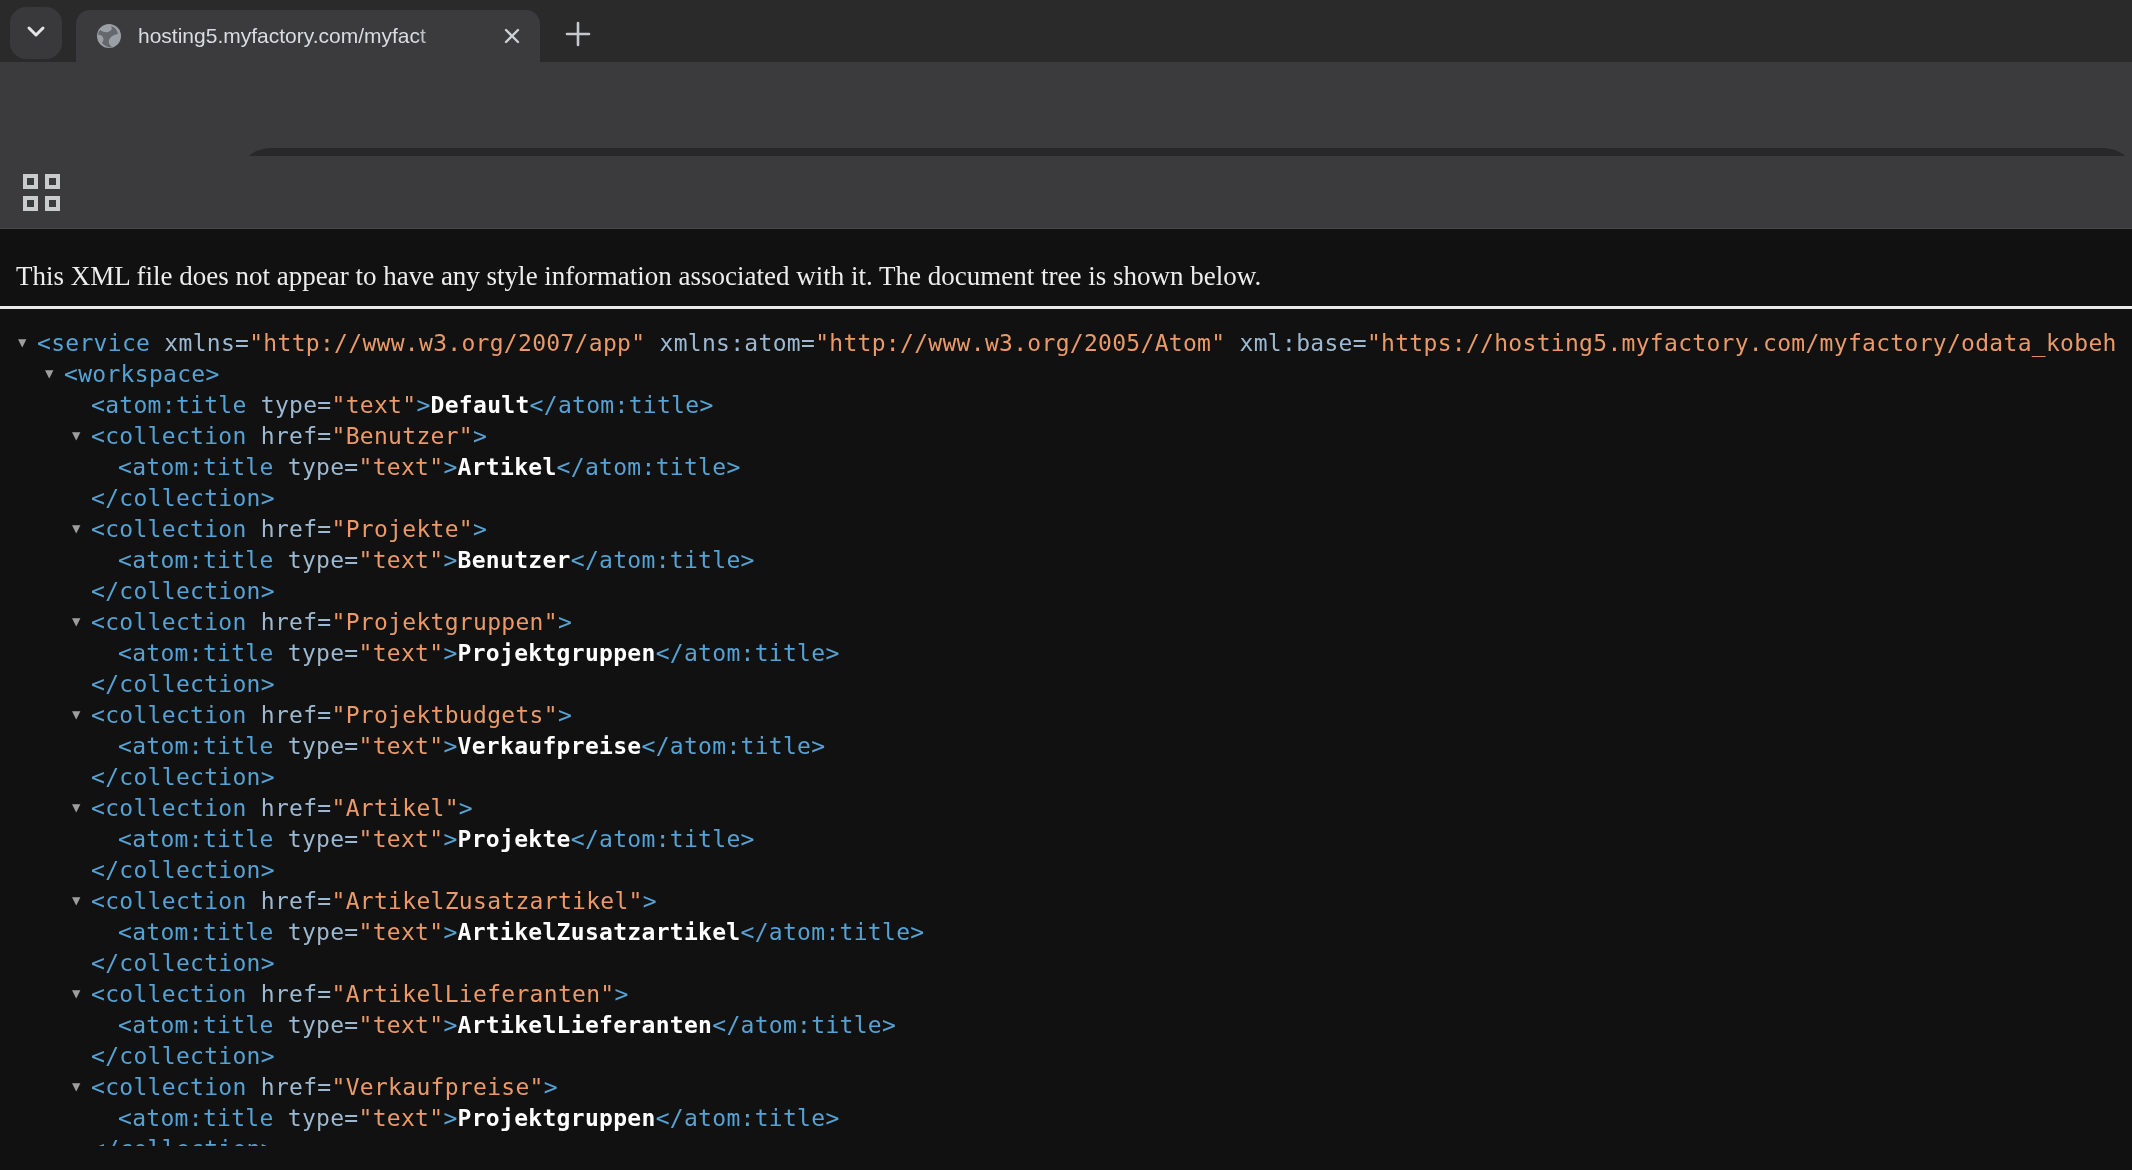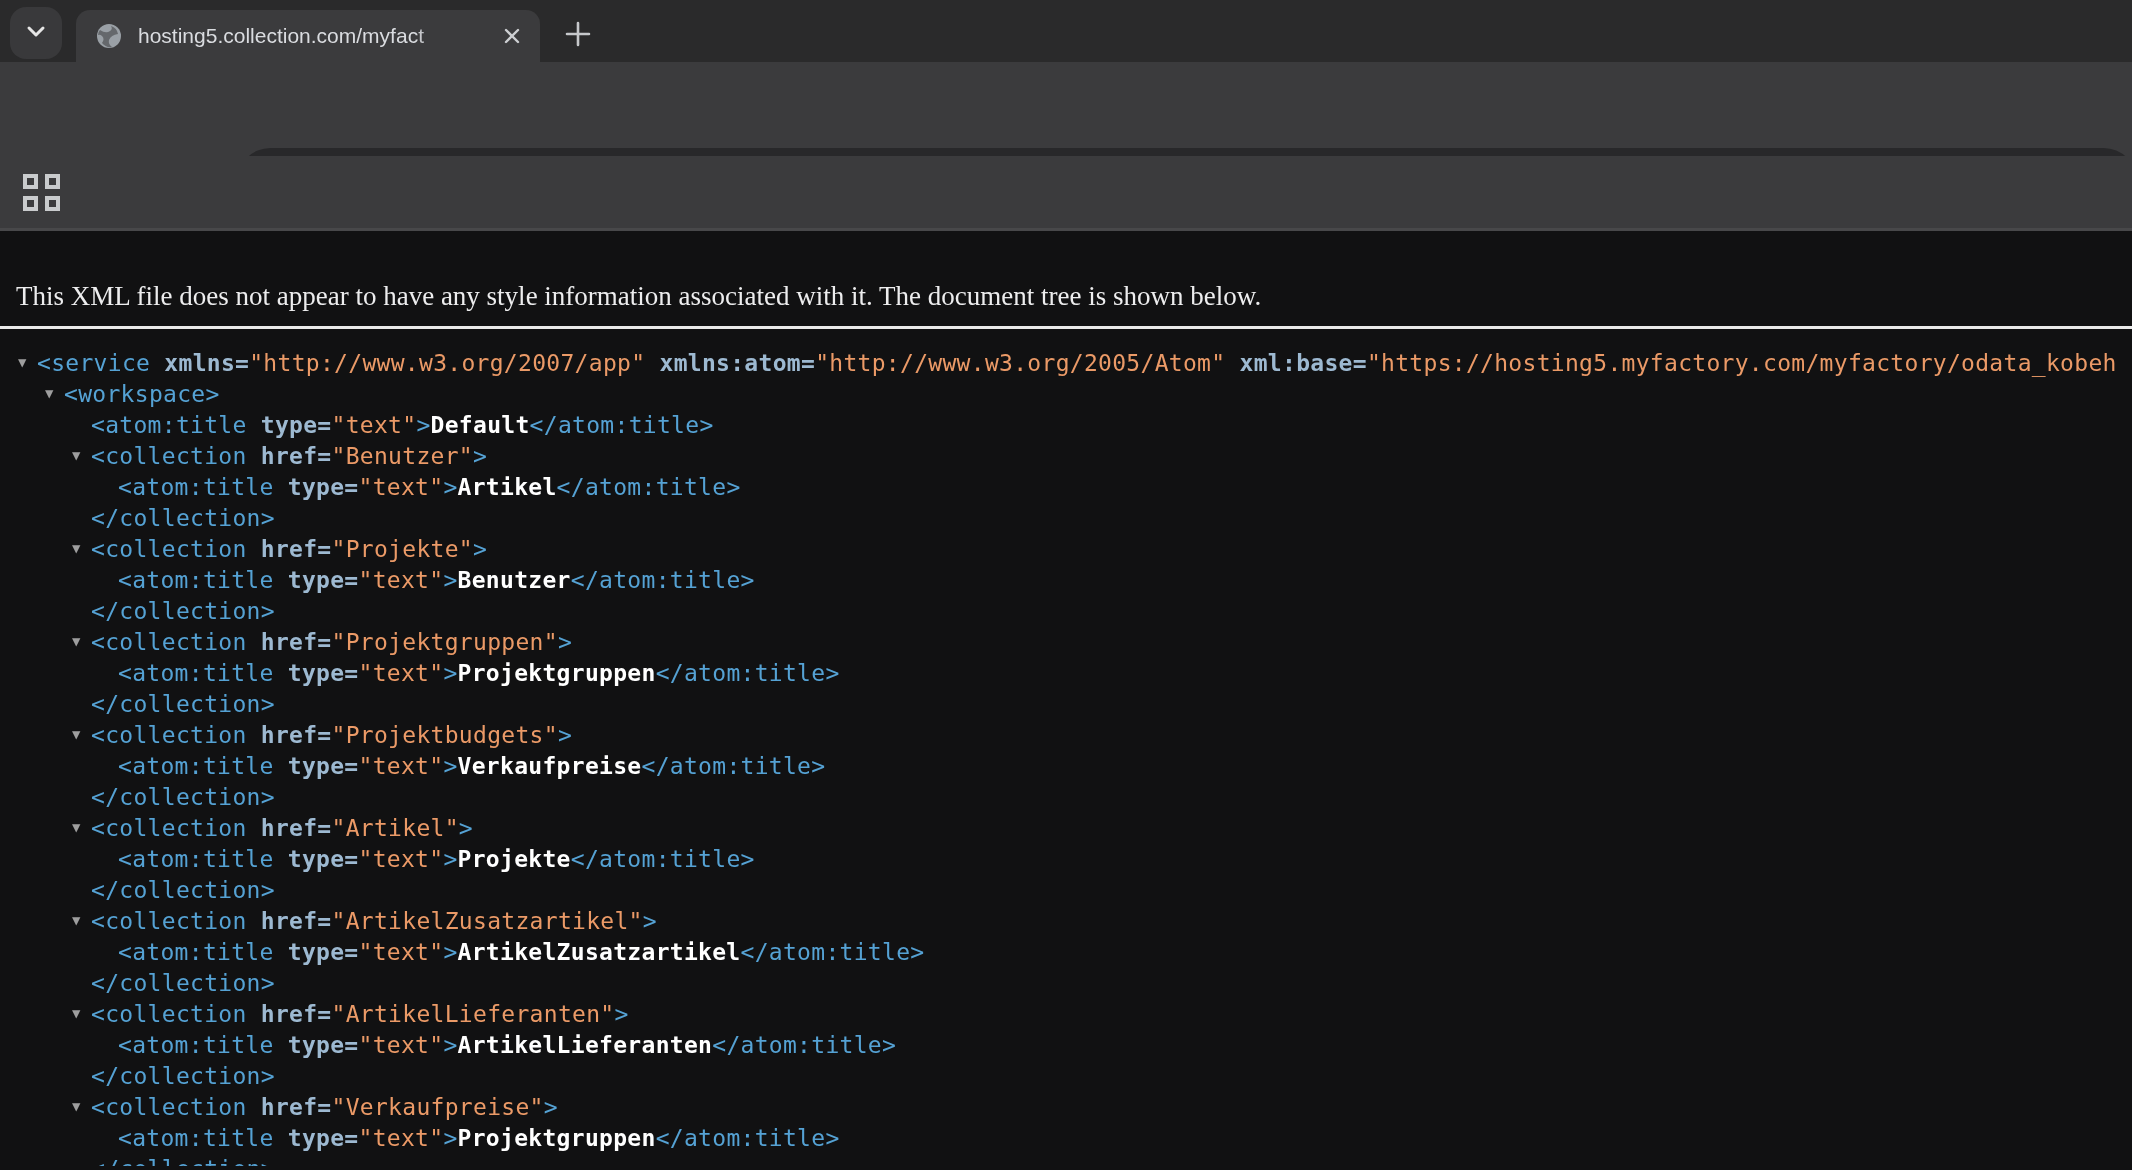--- a/index.html
+++ b/index.html
@@ -33,31 +33,31 @@
     display:flex;align-items:center;justify-content:center;flex:0 0 47px;cursor:pointer;}
   .url-text{margin-left:15px;font-size:22px;color:#E9EAEC;white-space:nowrap;letter-spacing:.2px;}
   .redaction{position:absolute;left:634px;top:12px;width:330px;height:46px;pointer-events:none;}
   .bookmarks-bar{position:absolute;left:0;top:156px;width:100%;height:72px;background:var(--toolbar,#3B3B3D);
     border-bottom:3px solid #48484A;box-sizing:content-box;}
   .apps-btn{position:absolute;left:21px;top:16px;width:40px;height:40px;display:flex;align-items:center;
     justify-content:center;cursor:pointer;}
   .grid-2x2{display:grid;grid-template-columns:15px 15px;grid-template-rows:15px 15px;gap:7px;}
   .grid-2x2 span{box-sizing:border-box;border:4px solid #C9CBCD;background:transparent;}
   
-  .page{position:absolute;left:0;top:249px;width:100%;height:917px;background:var(--page_bg,#111112);overflow:hidden;}
+  .page{position:absolute;left:0;top:229px;width:100%;height:917px;background:var(--page_bg,#111112);overflow:hidden;}
   .notice{margin:31px 0 0 16px;font-family:"Liberation Serif",serif;font-size:27px;line-height:33px;
     color:var(--notice_text,#EDEDEE);}
   .notice-rule{height:0;border-bottom:3px solid #E9E9E9;margin-top:13px;}
   .xml-tree{margin-top:19px;font-family:"DejaVu Sans Mono",monospace;font-size:23px;line-height:31px;
     letter-spacing:.3px;white-space:nowrap;}
   .xline{position:relative;white-space:nowrap;}
   .xarrow{position:absolute;top:7px;font-size:14px;letter-spacing:0;color:var(--arrow,#9E9E9E);cursor:pointer;
     line-height:1;}
   .tg{color:var(--tag,#55A2D4);}
-  .an{color:var(--attr_name,#9DB9D1);font-weight:bold;}
+  .an{color:var(--attr_name,#9DB9D1);}
   .av{color:var(--attr_value,#EB9A67);}
   .tx{color:var(--text_node,#FFFFFF);font-weight:bold;text-align:right;}
 </style>
 </head>
 <body>
 
 <div class="tabstrip">
   <div class="tab-search-btn">
     <span>
       <svg width="30" height="30" viewBox="0 0 30 30">
@@ -65,21 +65,21 @@
         </svg>
     </span>
   </div>
   <div class="tab">
     <span class="favicon">
       <svg width="30" height="30" viewBox="0 0 30 30">
         <circle cx="15" cy="15" r="12" fill="#9AA0A6"></circle>
         <path d="M6 9 q6 4 10 1 q3 -2 1 -5 q6 2 7 8 q-7 1 -9 6 q-1 4 3 7 q-6 1 -10 -4 q3 -4 0 -7 q-2 -2 -4 -1 q0 -3 2 -5z" fill="#3B3B3D" opacity="0.55"></path>
       </svg>
     </span>
-    <span class="tab-title">hosting5.collection.com/myfact</span>
+    <span class="tab-title">hosting5.myfactory.com/myfact</span>
     <span class="tab-close">
       <svg width="20" height="20" viewBox="0 0 20 20">
           <path d="M4 4 L16 16 M16 4 L4 16" stroke="#CDCFD2" stroke-width="2.4" stroke-linecap="round"></path>
         </svg>
     </span>
   </div>
   <div class="new-tab-btn">
     <span>
       <svg width="32" height="32" viewBox="0 0 32 32">
           <path d="M16 5 V27 M5 16 H27" stroke="#C6C8CB" stroke-width="2.6" stroke-linecap="round"></path>

